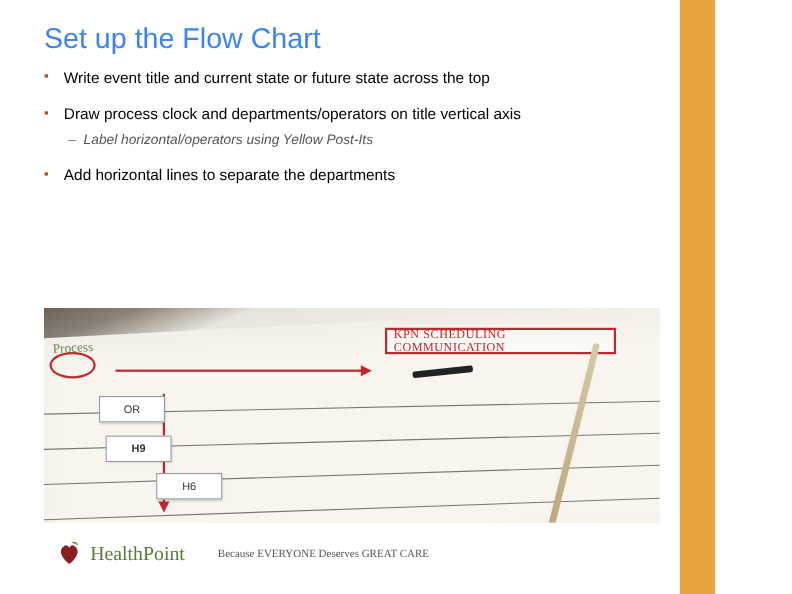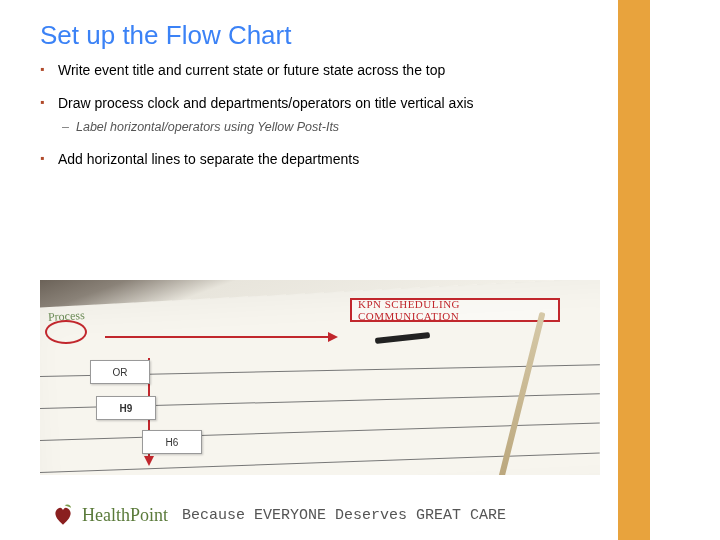--- a/index.html
+++ b/index.html
@@ -195,48 +195,48 @@
     right: 75px;
     top: 30px;
     width: 6px;
     height: 170px;
     background: linear-gradient(#d6c9a8, #bba77d);
     transform: rotate(14deg);
     border-radius: 2px;
   }
   .footer {
     position: absolute;
-    bottom: 12px;
+    bottom: 24px;
     left: 50px;
     right: 40px;
     display: flex;
     align-items: center;
-    gap: 14px;
+    gap: 30px;
   }
   .logo {
     display: flex;
     align-items: center;
     gap: 6px;
   }
   .logo-mark {
     width: 26px;
     height: 26px;
     position: relative;
   }
   .logo-mark svg { width: 100%; height: 100%; }
   .logo-text {
     font-family: Georgia, serif;
     font-size: 18px;
     color: #5a7a3a;
   }
   .logo-text .pt2 { font-weight: normal; color: #5a7a3a; }
   .tagline {
-    font-size: 15px;
+    font-size: 10px;
     color: #555;
-    font-family: Liberation Mono, monospace;
+    font-family: Liberation Serif, serif;
   }
 </style>
 </head>
 <body>
 
 <div class="slide">
   <div class="accent-bar"></div>
 
   <h1 class="title">Set up the Flow Chart</h1>
 

